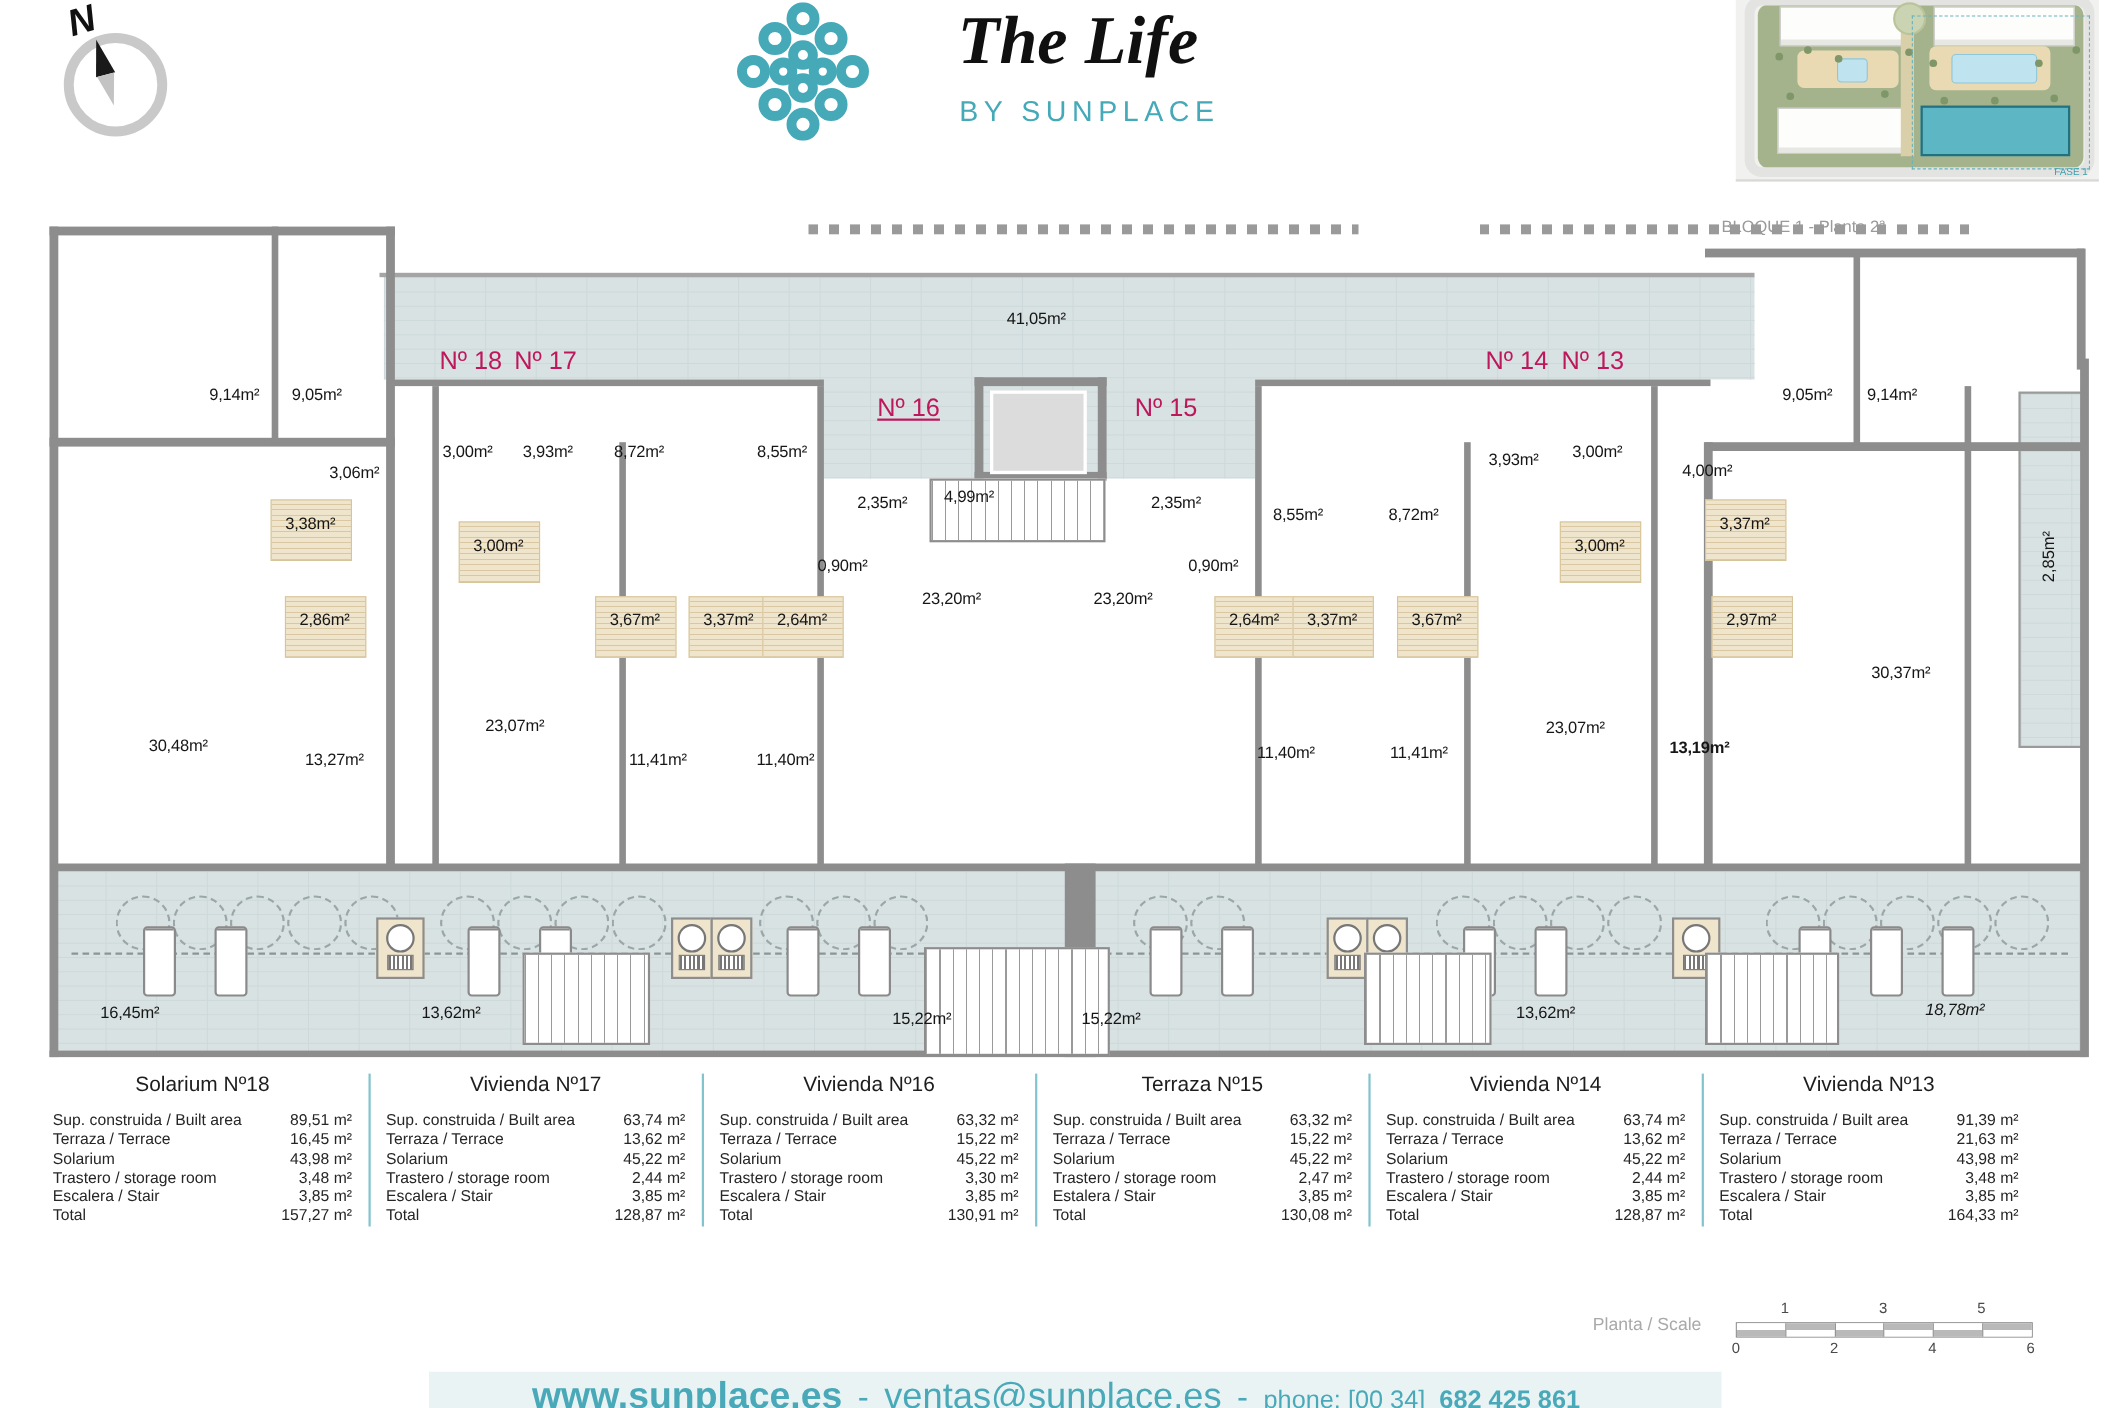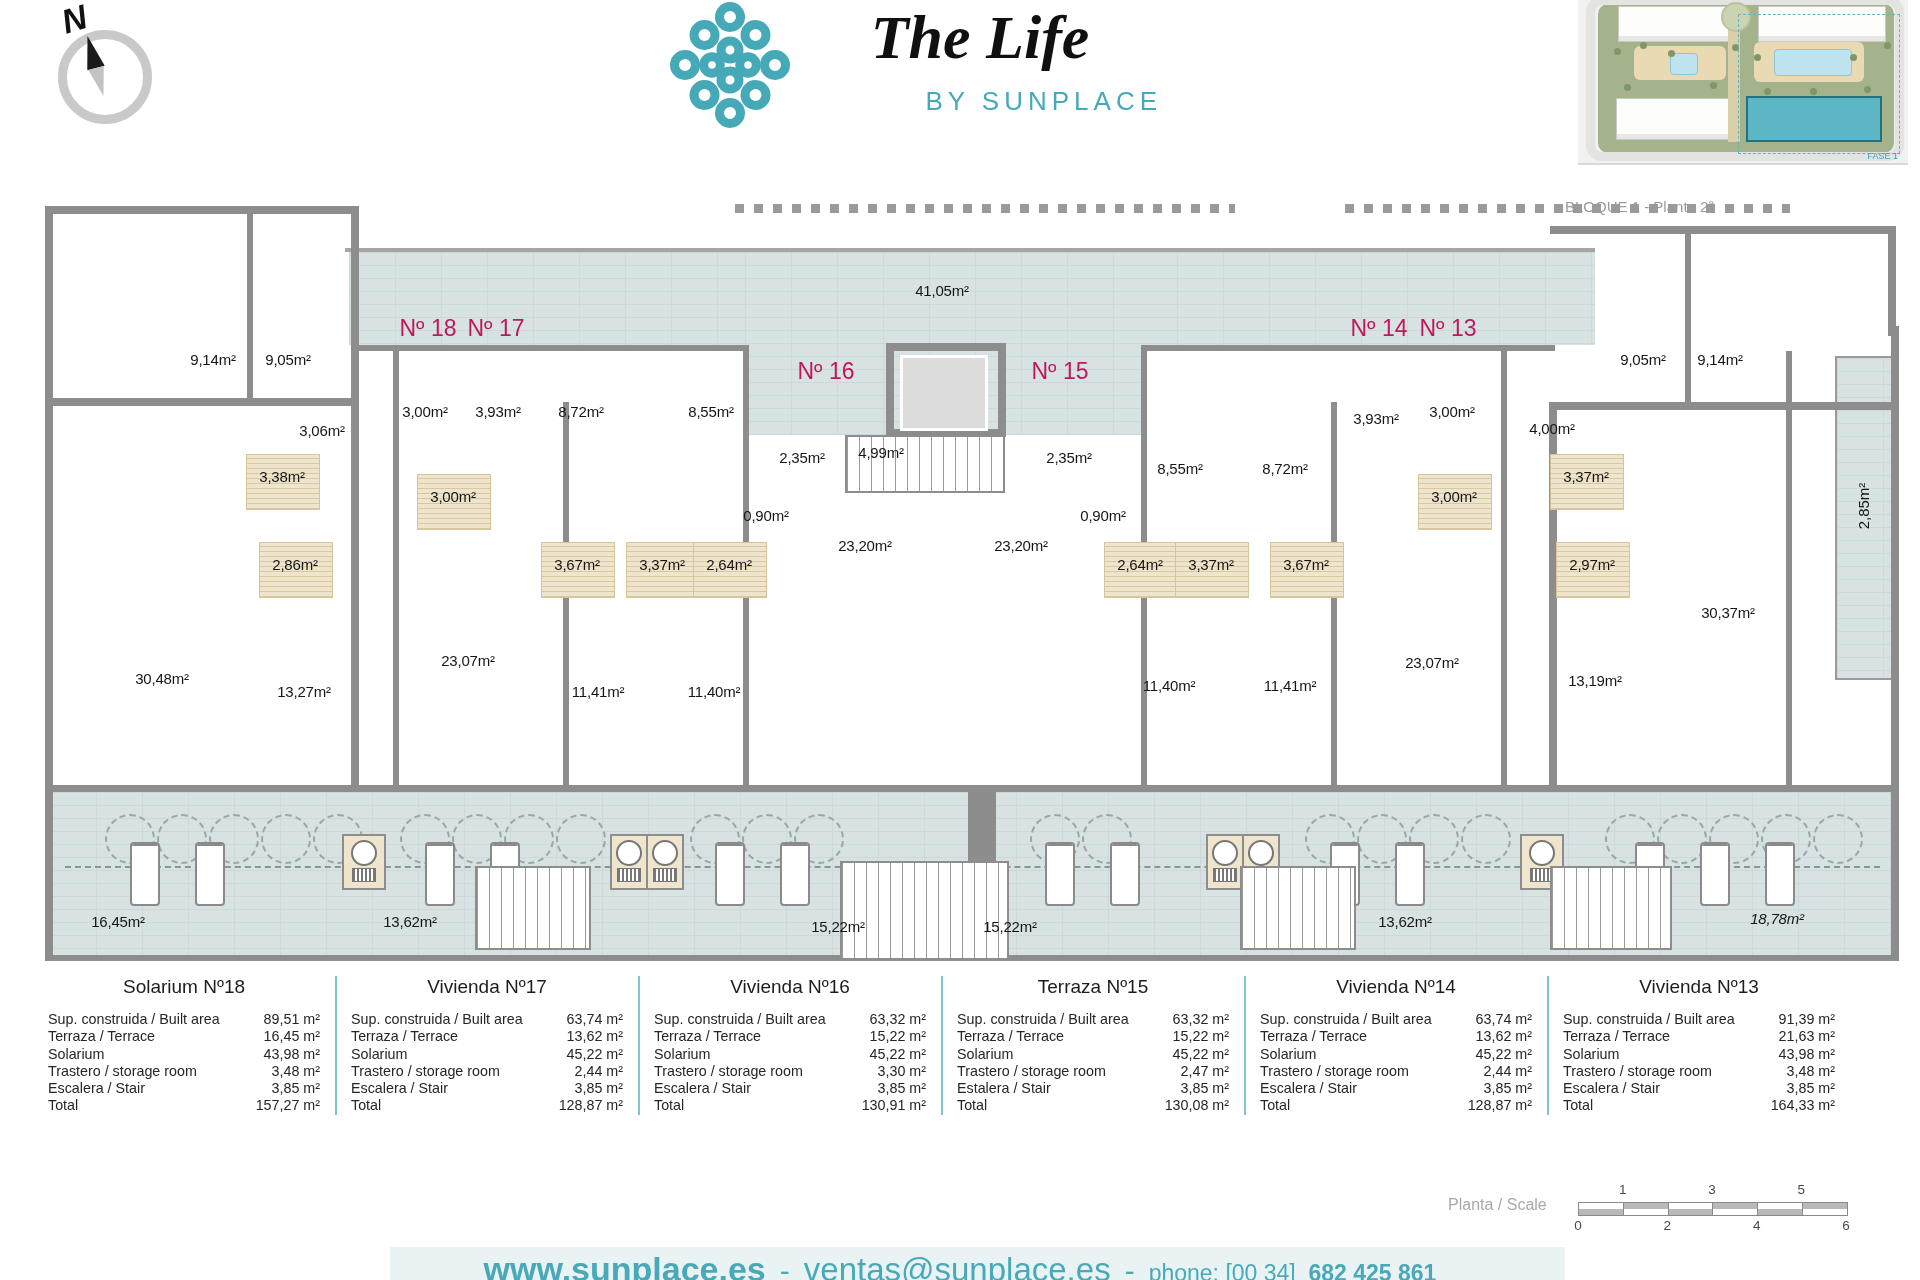--- a/index.html
+++ b/index.html
@@ -11,21 +11,21 @@
   #compass-ring{left:58px;top:30px;width:76px;height:76px;border:9px solid #c9c9c9;border-radius:50%}
   #compass-needle{left:96px;top:68px;width:0;height:0;transform:rotate(-15deg)}
   #needle-up{position:absolute;left:-9px;top:-33px;border-left:9px solid transparent;
     border-right:9px solid transparent;border-bottom:33px solid #1a1a1a}
   #needle-down{position:absolute;left:-8px;top:0;border-left:8px solid transparent;
     border-right:8px solid transparent;border-top:29px solid #c3c3c3}
   
   #logo-flower{left:655px;top:2px}
   #logo-title{left:790px;top:0;width:380px;text-align:center;
     font:italic 600 62px/1.2 "Liberation Serif",serif;color:#101010}
-  #logo-subtitle{left:872px;top:86px;width:290px;text-align:right;font:400 26px "Liberation Sans",sans-serif;
+  #logo-subtitle{left:872px;top:86px;width:290px;text-align:left;font:400 26px "Liberation Sans",sans-serif;
     letter-spacing:5px;color:#45a9b8}
   
   #site-plan{left:1578px;top:0;width:330px;height:163px;background:#f1f1ef;border-bottom:2px solid #d8d8d6}
   #site-plan .green{position:absolute;left:20px;top:4px;right:14px;bottom:10px;background:#a5b38d;border-radius:10px}
   #site-plan .road{position:absolute;left:8px;top:-4px;right:4px;bottom:2px;border:9px solid #e3e3e1;border-radius:16px}
   .bldg{position:absolute;background:#fdfdfb;border:1px solid #c9c9c5;box-shadow:inset 0 -5px 0 #e7e7e3}
   #bldg-teal{position:absolute;background:#5cb6c3;border:2px solid #23717f}
   .deck{position:absolute;background:#e9dab3;border-radius:6px}
   .pool{position:absolute;background:#bfe3ef;border:1px solid #8fc6d8;border-radius:4px}
   .path{position:absolute;background:#d9d0a9}
@@ -279,31 +279,31 @@
       <div class="bath-patch" style="left: 1511px; top: 336px; width: 72px; height: 54px;"></div>
       <div class="area-label" style="left: 1547px; top: 358px;">2,97m²</div>
       <div class="area-label" style="left: 117px; top: 472px;">30,48m²</div>
       <div class="area-label" style="left: 259px; top: 485px;">13,27m²</div>
       <div class="area-label" style="left: 423px; top: 454px;">23,07m²</div>
       <div class="area-label" style="left: 553px; top: 485px;">11,41m²</div>
       <div class="area-label" style="left: 669px; top: 485px;">11,40m²</div>
       <div class="area-label" style="left: 1124px; top: 479px;">11,40m²</div>
       <div class="area-label" style="left: 1245px; top: 479px;">11,41m²</div>
       <div class="area-label" style="left: 1387px; top: 456px;">23,07m²</div>
-      <div class="area-label" style="left: 1550px; top: 474px;">13,19m²</div>
+      <div class="area-label" style="left: 1500px; top: 474px; font-weight: bold;">13,19m²</div>
       <div class="area-label" style="left: 1683px; top: 406px;">30,37m²</div>
       <div class="area-label" style="left: 73px; top: 715px;">16,45m²</div>
       <div class="area-label" style="left: 365px; top: 715px;">13,62m²</div>
       <div class="area-label" style="left: 793px; top: 720px;">15,22m²</div>
       <div class="area-label" style="left: 965px; top: 720px;">15,22m²</div>
       <div class="area-label" style="left: 1360px; top: 715px;">13,62m²</div>
       <div class="area-label" style="left: 1732px; top: 712px; font-style: italic;">18,78m²</div>
       <div class="unit-label" style="left: 383px; top: 122px;">Nº 18</div>
       <div class="unit-label" style="left: 451px; top: 122px;">Nº 17</div>
-      <div class="unit-label" style="left: 781px; top: 165px;">Nº 16</div>
+      <div class="unit-label" style="left: 781px; top: 165px; text-decoration: underline;">Nº 16</div>
       <div class="unit-label" style="left: 1015px; top: 165px;">Nº 15</div>
       <div class="unit-label" style="left: 1334px; top: 122px;">Nº 14</div>
       <div class="unit-label" style="left: 1403px; top: 122px;">Nº 13</div>
       <div class="v-label" style="left: 1818px; top: 300px;">2,85m²</div>
     </div>
 </div>
 
 <div class="abs" id="tables">
     <div class="vtable">
       <h3>Solarium Nº18</h3>

